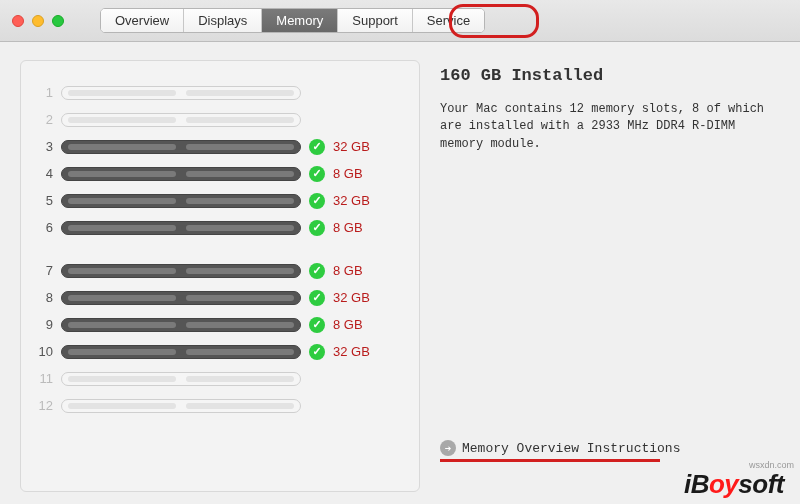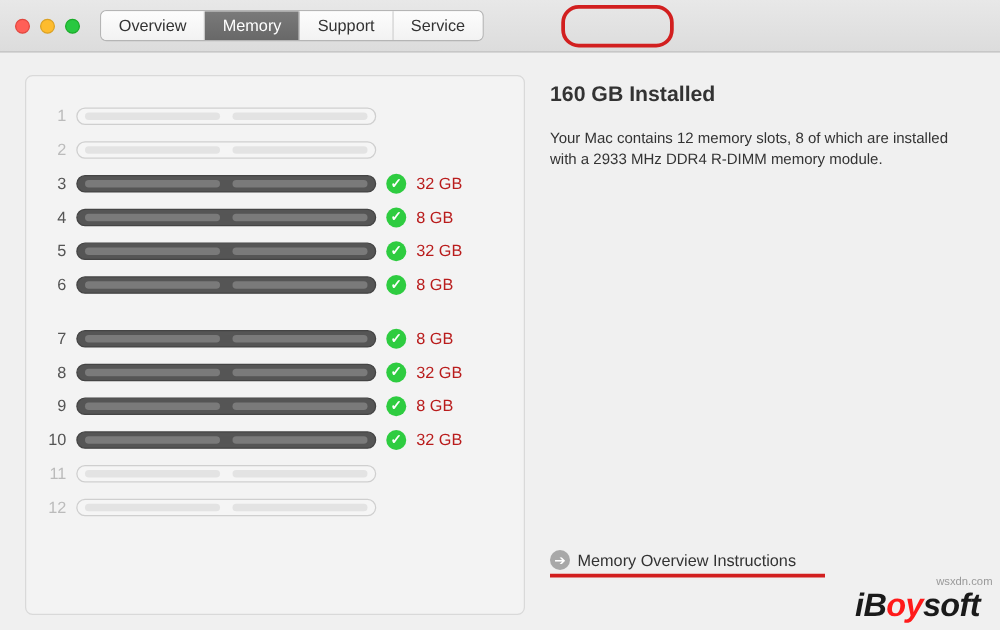--- a/index.html
+++ b/index.html
@@ -12,21 +12,21 @@
     position: relative;
     overflow: hidden;
   }
   .titlebar {
     height: 42px;
     background: linear-gradient(#e8e8e8, #dcdcdc);
     border-bottom: 1px solid #bcbcbc;
     display: flex;
     align-items: center;
     padding: 0 12px;
-    gap: 4px;
+    gap: 24px;
   }
   .traffic { display: flex; gap: 8px; margin-right: 12px; }
   .traffic span { width: 12px; height: 12px; border-radius: 50%; }
   .t-close { background: #ff5f57; border: 1px solid #e1463e; }
   .t-min  { background: #febc2e; border: 1px solid #dba123; }
   .t-max  { background: #28c840; border: 1px solid #1aab29; }
   .tabs {
     display: flex;
     border: 1px solid #b5b5b5;
     border-radius: 5px;
@@ -109,20 +109,21 @@
     border-radius: 50%;
     background: #2ecc40;
     display: flex; align-items: center; justify-content: center;
     color: #fff; font-size: 11px; font-weight: bold;
   }
   .size { font-size: 13px; color: #b91c1c; }
   .info-panel {
     flex: 1;
     padding-top: 6px;
     position: relative;
+    font-family: Liberation Mono, monospace;
   }
   .info-title { font-size: 17px; font-weight: 600; margin-bottom: 16px; }
   .info-desc { font-size: 12px; line-height: 1.45; color: #333; }
   .upgrade-link {
     position: absolute;
     bottom: 36px; left: 0;
     display: flex; align-items: center; gap: 6px;
     font-size: 13px; color: #333;
   }
   .arrow-circ {
@@ -153,20 +154,21 @@
 <body>
 
 <div class="titlebar">
   <div class="traffic">
     <span class="t-close"></span>
     <span class="t-min"></span>
     <span class="t-max"></span>
   </div>
   <div class="tabs" id="tabs">
       <div class="tab">Overview</div>
+      <div class="tab">Displays</div>
       <div class="tab active">Memory</div>
       <div class="tab">Support</div>
       <div class="tab">Service</div>
     </div>
 </div>
 
 <div class="tab-highlight" id="tab-highlight" style="left: 449px; width: 90px; height: 34px;"></div>
 
 <div class="content">
   <div class="slots-panel">

